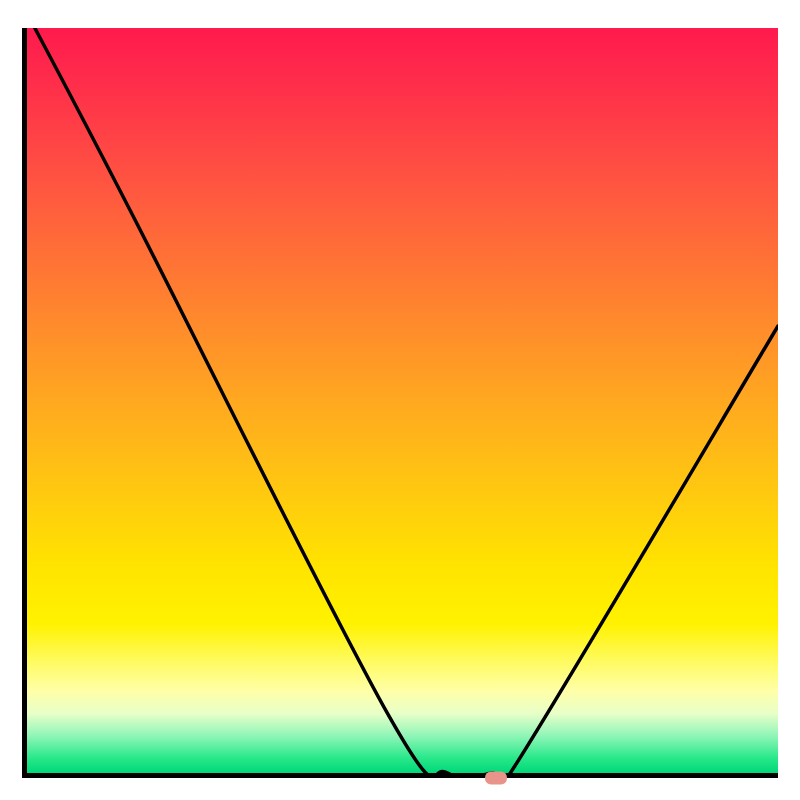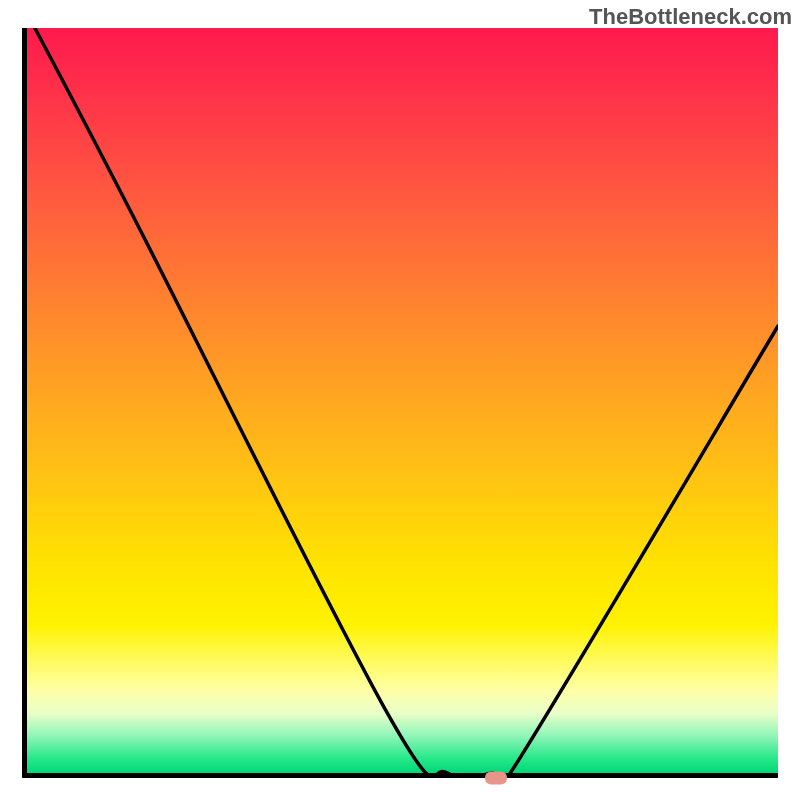--- a/index.html
+++ b/index.html
@@ -38,21 +38,20 @@
     position: absolute;
     width: 22px; height: 13px;
     background: #e8948a;
     border-radius: 6px;
     transform: translate(-50%, -50%);
   }
 </style>
 </head>
 <body>
 <div class="container">
-  <div class="watermark">TheBottleneck.com</div>
   <div class="plot-area">
     <div class="gradient"></div>
     <svg class="curve" viewBox="0 0 756 750" preserveAspectRatio="none">
       <path id="curve-path" fill="none" stroke="black" stroke-width="3.5" stroke-linejoin="round" stroke-linecap="round" d="M 0 -15 C 19.0512 21.449999999999996, 40.52160000000001 60.60000000000001, 105.84 187.5 C 171.1584 314.4, 305.7264 588.75, 362.88 690 C 420.0336 791.25, 404.3088 739.2, 423.36 750 C 442.4112 760.8, 456.47279999999995 751.35, 468.71999999999997 750 C 480.9672 748.65, 439.68960000000004 823.5, 491.40000000000003 742.5 C 543.1104 661.5, 708.372 379.65, 756 300"></path>
     </svg>
     <div class="marker" id="marker" style="left: 468.72px; top: 750px;"></div>
   </div>
 </div>
 
 </body></html>

